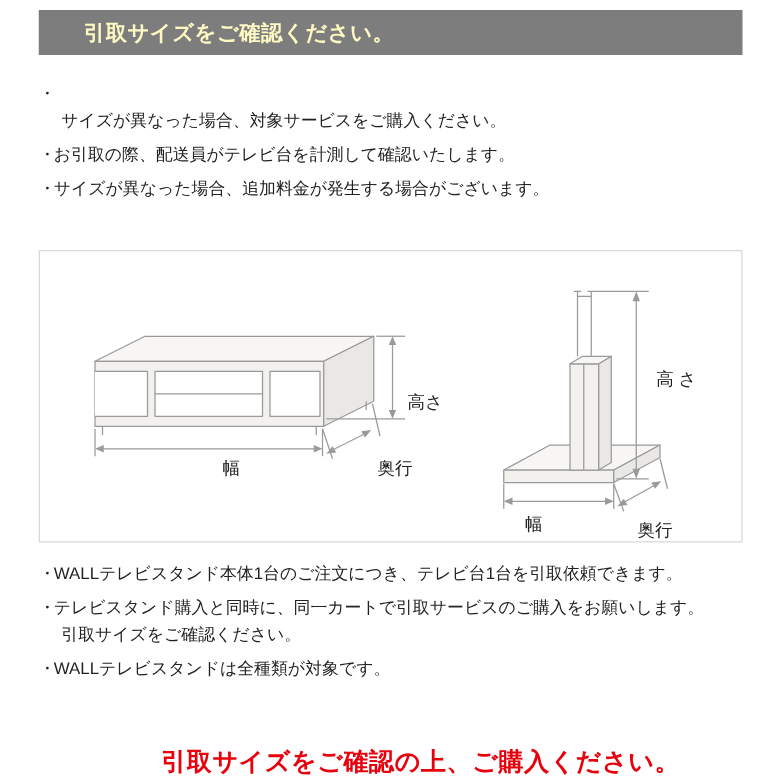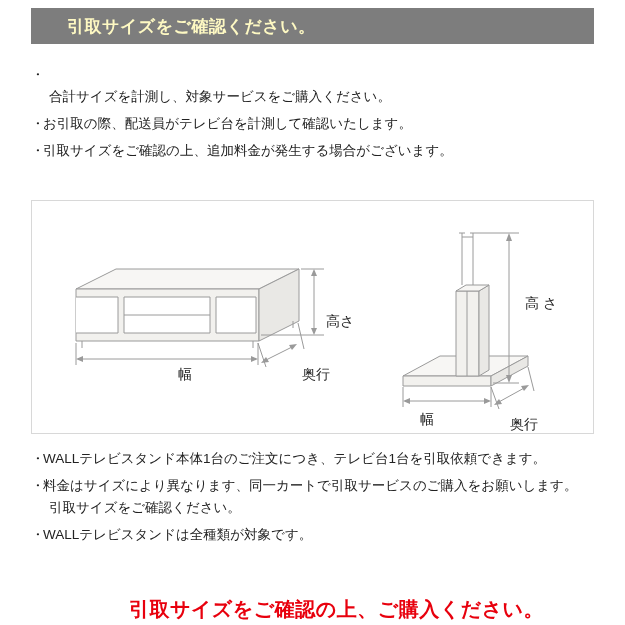--- a/index.html
+++ b/index.html
@@ -95,32 +95,32 @@
   <div class="header-bar">
     <div class="header-title">引取サイズをご確認ください。</div>
   </div>
 
   <div class="bullets-top">
 
     <div class="bullet">
       <span class="dot">・</span>
       <span class="txt">
         <br>
-        <span style="display:inline-block;padding-left:6px">合計サイズを計測し、対象サービスをご購入ください。</span>
+        <span style="display:inline-block;padding-left:6px">サイズが異なった場合、対象サービスをご購入ください。</span>
       </span>
     </div>
 
     <div class="bullet">
       <span class="dot">・</span>
       <span class="txt">お引取の際、配送員がテレビ台を計測して確認いたします。</span>
     </div>
 
     <div class="bullet">
       <span class="dot">・</span>
-      <span class="txt">引取サイズをご確認の上、追加料金が発生する場合がございます。</span>
+      <span class="txt">サイズが異なった場合、追加料金が発生する場合がございます。</span>
     </div>
 
   </div>
 
   <div class="illus-panel">
     <svg width="561" height="232" viewBox="0 0 561 232">
       <g fill="none" stroke="#9a9a9a" stroke-width="1" stroke-linejoin="round">
 
         <polygon points="44,88 227,88 267,68 84,68" fill="#f7f6f4"></polygon>
 
@@ -208,21 +208,21 @@
   <div class="bullets-bottom">
 
     <div class="bullet">
       <span class="dot">・</span>
       <span class="txt">WALLテレビスタンド本体1台のご注文につき、テレビ台1台を引取依頼できます。</span>
     </div>
 
     <div class="bullet">
       <span class="dot">・</span>
       <span class="txt">
-        <span>料金はサイズにより異なります、同一カートで引取サービスのご購入をお願いします。</span><br>
+        <span>テレビスタンド購入と同時に、同一カートで引取サービスのご購入をお願いします。</span><br>
         <span style="display:inline-block;padding-left:6px">引取サイズをご確認ください。</span>
       </span>
     </div>
 
     <div class="bullet">
       <span class="dot">・</span>
       <span class="txt">WALLテレビスタンドは全種類が対象です。</span>
     </div>
 
   </div>

